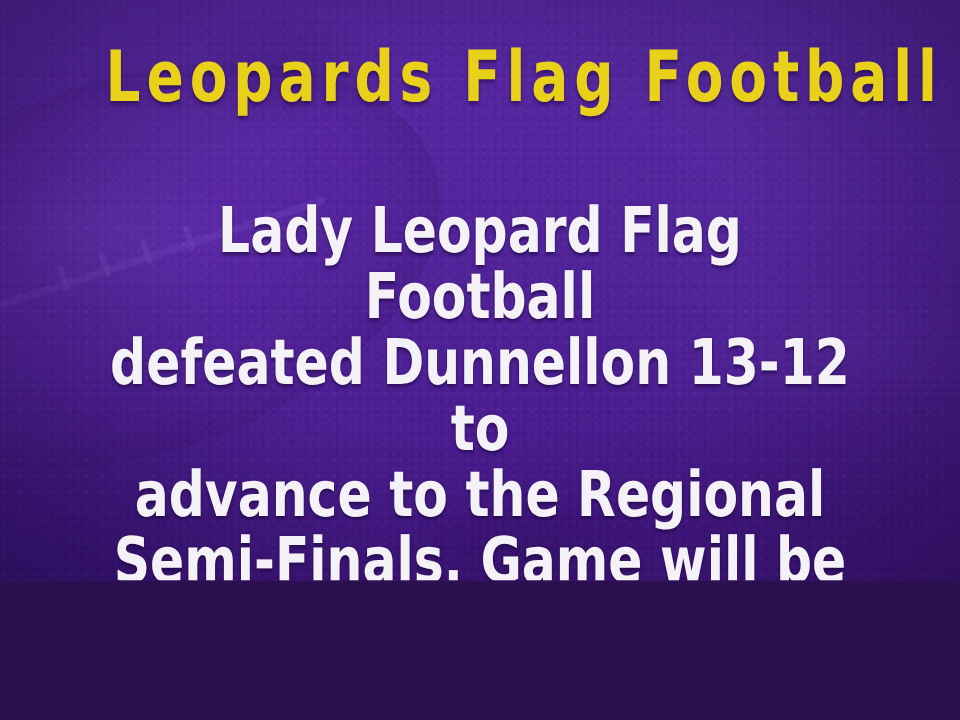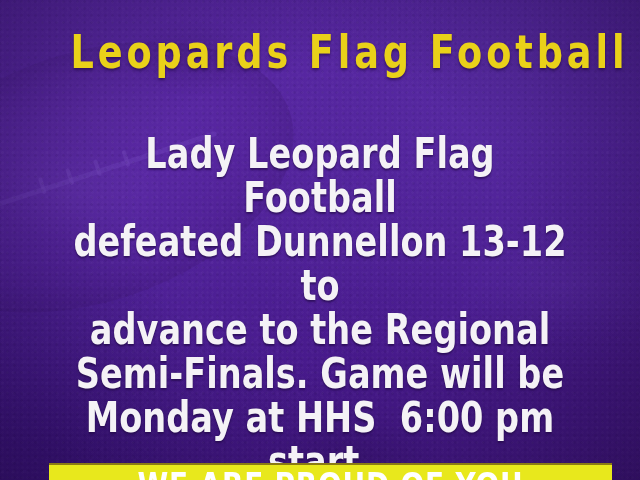--- a/index.html
+++ b/index.html
@@ -3,21 +3,21 @@
 <meta charset="utf-8">
 <style>
   html, body {
     margin: 0;
     padding: 0;
     background: #2b1050;
   }
   #poster {
     position: relative;
     width: 640px;
-    height: 480px;
+    height: 387px;
     overflow: hidden;
     background-color: #4f1f96;
     font-family: "Liberation Sans", sans-serif;
     user-select: none;
   }
 
   
   .bg-base {
     position: absolute;
     inset: 0;

